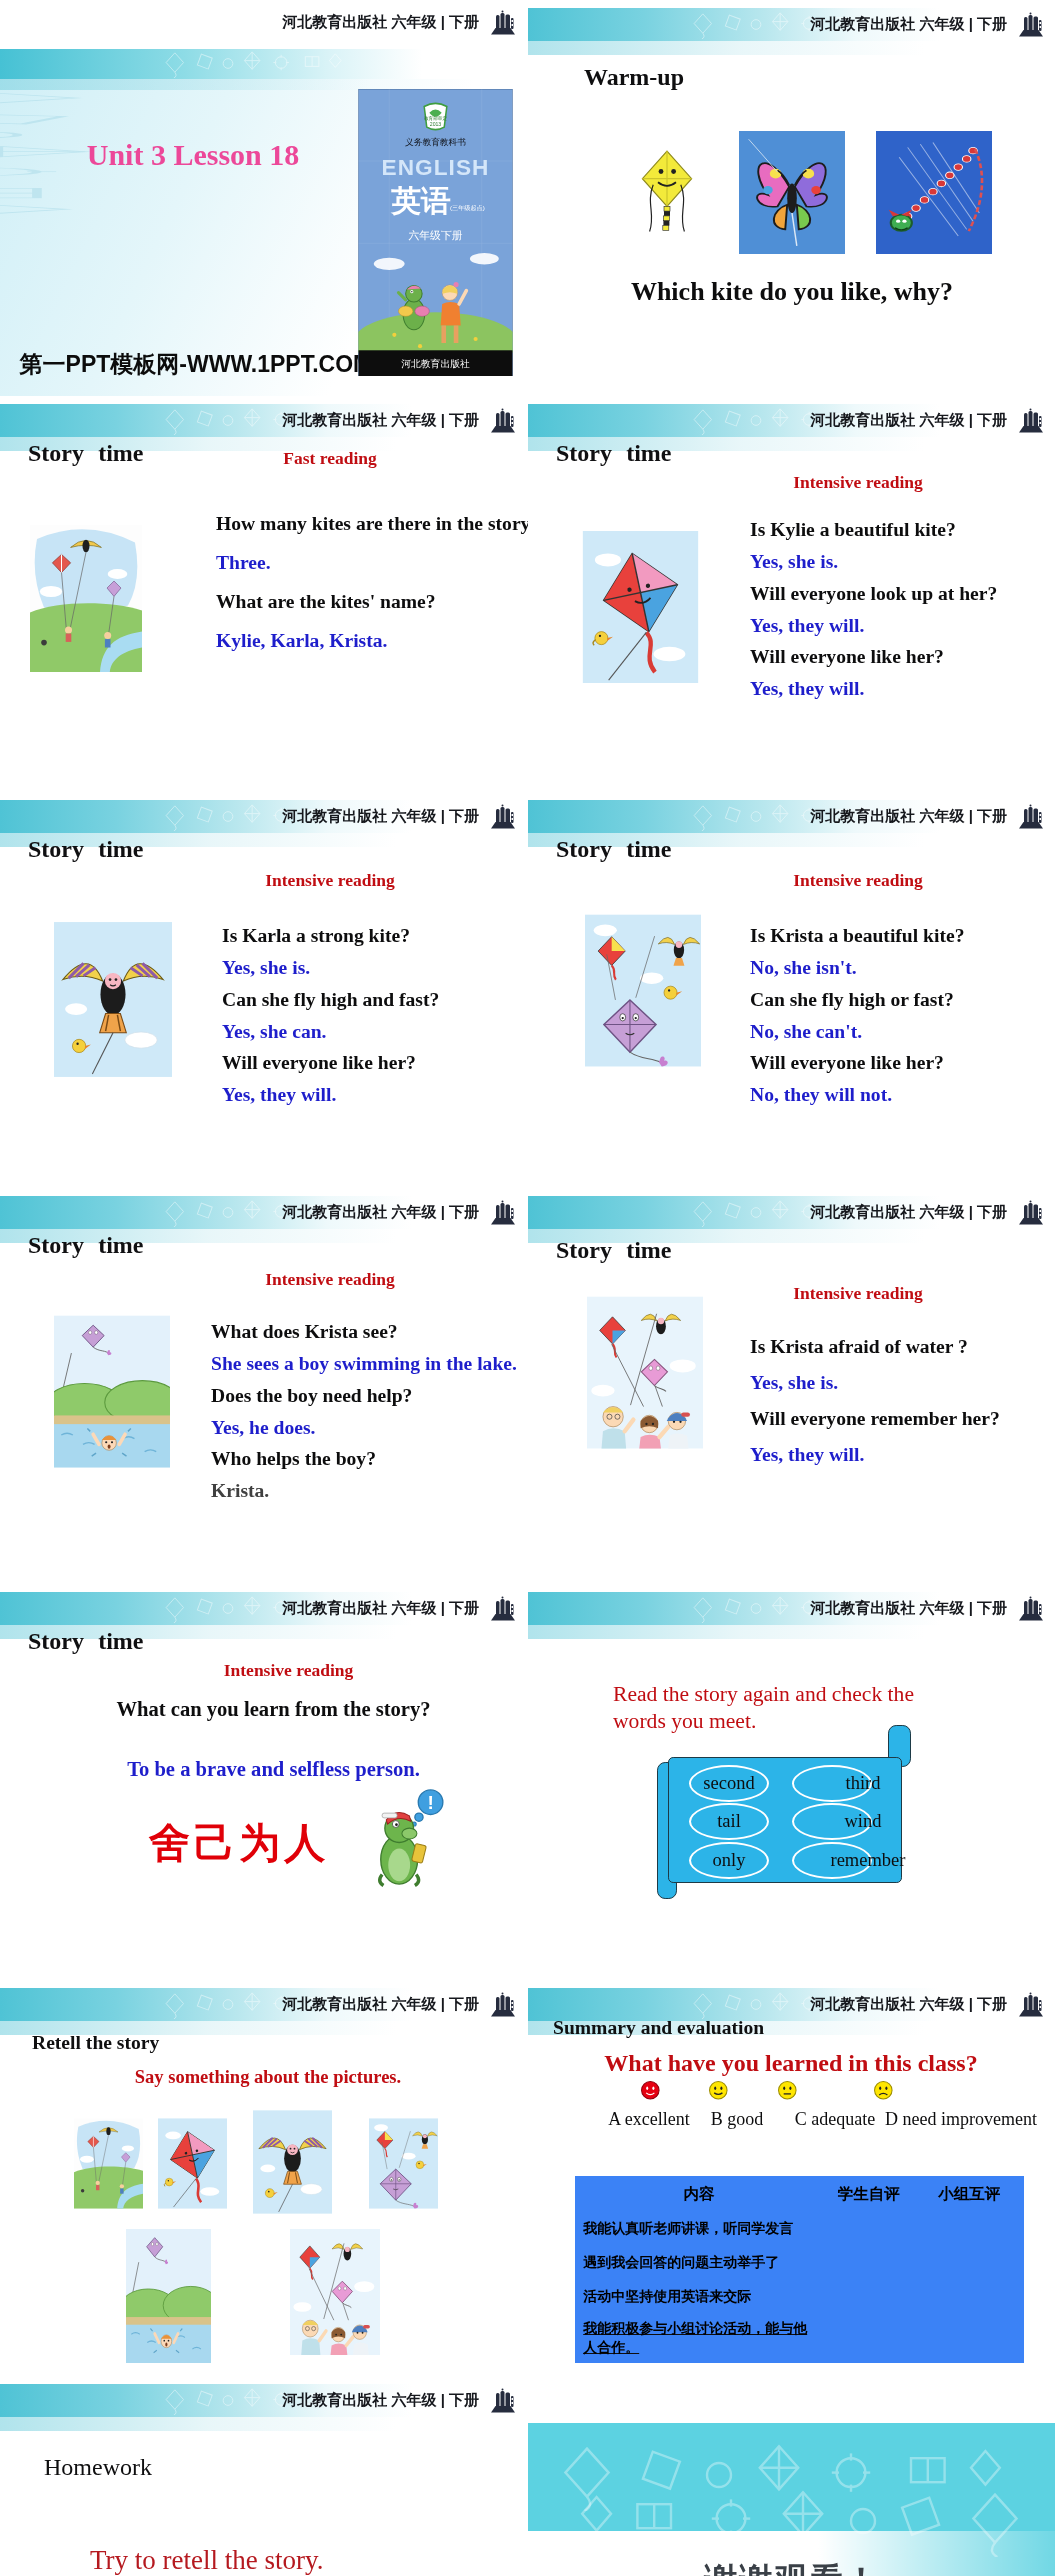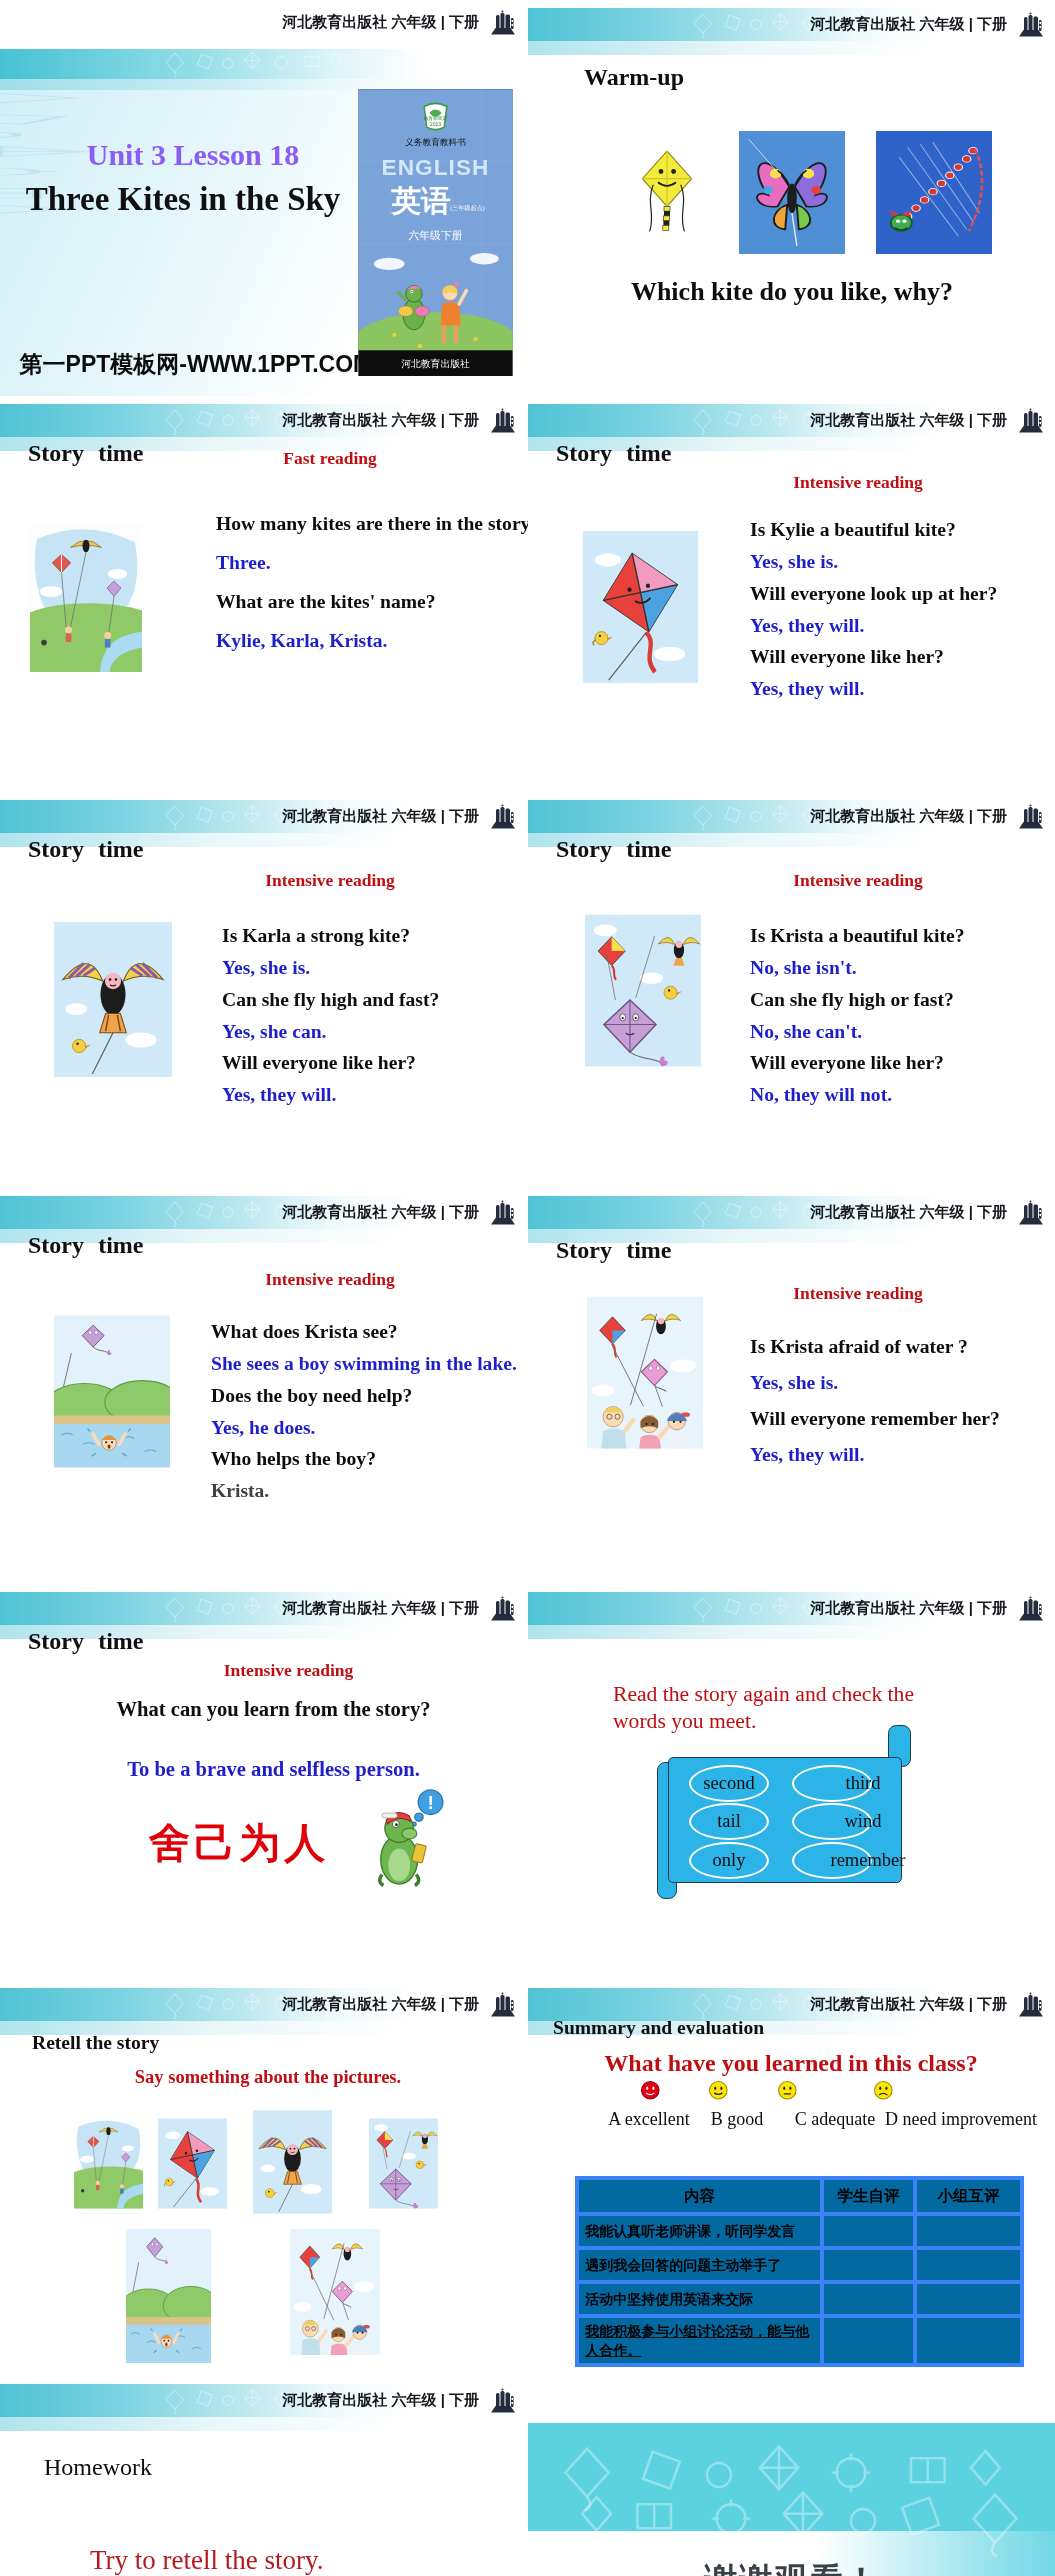--- a/index.html
+++ b/index.html
@@ -29,21 +29,21 @@
   .q{color:#0d0d0e;}
   .a{color:#1e1ecb;}
   .a.plain{color:#404040;}
   .qa-wide p{margin-bottom:17.5px;}
   .qa-s08 p{margin-bottom:14.4px;}
   .pic{position:absolute;margin:0;}
   .pic svg{width:100%;height:100%;}
   
   .s1-bg{position:absolute;inset:0;background:linear-gradient(115deg,#cdeef6 0%,#e4f6fa 38%,#ffffff 72%);}
   .s1-doodle{position:absolute;left:-10.3px;top:88px;width:134px;height:289px;color:#b5e0ec;opacity:.7;}
-  .s1-unit{position:absolute;left:41px;top:138px;width:304px;text-align:center;font-size:30px;font-weight:bold;color:#8b5cf6;}
+  .s1-unit{position:absolute;left:41px;top:138px;width:304px;text-align:center;font-size:30px;font-weight:bold;color:#ec4899;}
   .s1-title{position:absolute;left:13px;top:181px;width:340px;text-align:center;font-size:33px;font-weight:bold;color:#101012;}
   .s1-mark{position:absolute;left:19.6px;top:349px;font-family:"Liberation Sans",sans-serif;font-weight:bold;font-size:23px;color:#0c0c0c;}
   .s1-book{position:absolute;left:358px;top:89px;width:155px;height:287px;}
   
   .s2-head{position:absolute;left:44px;top:52px;margin:12px;font-size:24px;font-weight:bold;}
   .s2-q{position:absolute;left:0;top:277px;width:528px;text-align:center;font-size:26px;font-weight:bold;color:#0d0d0e;}
   
   .s9-q{position:absolute;left:57px;top:114px;width:433px;text-align:center;font-size:20.6px;font-weight:bold;color:#0d0d0e;}
   .s9-a{position:absolute;left:57px;top:174px;width:433px;text-align:center;font-size:20.6px;font-weight:bold;color:#1e1ecb;}
   .s9-cn{position:absolute;left:149px;top:232px;font-family:"Liberation Sans",sans-serif;font-size:41px;font-weight:bold;color:#e00008;letter-spacing:4.1px;}
@@ -56,21 +56,21 @@
             display:flex;align-items:center;justify-content:center;font-size:18.5px;color:#0d0d0e;white-space:nowrap;overflow:visible;}
   
   .s11-head{position:absolute;left:32px;top:52px;margin:0;font-size:19.6px;font-weight:bold;}
   .s11-sub{position:absolute;left:67px;top:87px;width:402px;text-align:center;font-size:18.5px;font-weight:bold;color:#c00d12;}
   
   .s12-head{position:absolute;left:25px;top:37px;margin:0;font-size:19.6px;font-weight:bold;}
   .s12-q{position:absolute;left:62px;top:70px;width:402px;text-align:center;font-size:24px;color:#c00d12;font-weight:bold;}
   .face{position:absolute;top:100px;width:20.6px;height:20.6px;}
   .rating{position:absolute;top:129px;transform:translateX(-50%);font-size:18px;color:#0d0d0e;white-space:nowrap;}
   .eval{position:absolute;left:47px;top:196px;width:449px;border-collapse:collapse;font-family:"Liberation Sans",sans-serif;}
-  .eval td,.eval th{background:#0369a1;border:4px solid #3b82f6;color:#000;}
+  .eval td,.eval th{background:#3b82f6;border:2px solid #3b82f6;color:#000;}
   .eval th{height:30px;font-size:15.5px;font-weight:bold;}
   .eval td.item{font-size:14px;font-weight:bold;text-align:left;padding:3.1px 6.2px;line-height:1.35;}
   .eval tr.r{height:34px;} .eval tr.r-last{height:49px;text-decoration:underline;}
   .c1{width:55%;} .c2{width:21%;} .c3{width:24%;}
   
   .s13-head{position:absolute;left:44px;top:78px;margin:0;font-size:24px;font-weight:normal;}
   .s13-task{position:absolute;left:90px;top:169px;font-size:27px;color:#b5191f;}
   
   .s14-tq{position:absolute;left:0;top:47px;width:528px;height:258px;background:#5cd2e1;}
   .s14-doodles{position:absolute;width:484px;height:72px;color:#fff;opacity:.35;}
@@ -405,21 +405,20 @@
       <svg class="hdr-logo" style="top:8.2px;" viewBox="0 0 58 58" width="30" height="30">
           <use href="#sym-logo"></use>
         </svg>
     </div>
     <div class="band1">
       <svg class="hdr-doodles" style="top:0;" viewBox="0 0 400 60">
           <use href="#sym-doodles"></use>
         </svg>
     </div>
     <div class="s1-unit">Unit 3 Lesson 18</div>
-    <div class="s1-title">Three Kites in the Sky</div>
     <div class="s1-mark">第一PPT模板网-WWW.1PPT.COM</div>
     <svg class="s1-book" viewBox="0 0 300 558">
         <use href="#sym-book"></use>
       </svg>
   </section>
 
   <section class="slide">
     <header class="hdr">
       <svg class="hdr-doodles" viewBox="0 0 400 60">
           <use href="#sym-doodles"></use>

